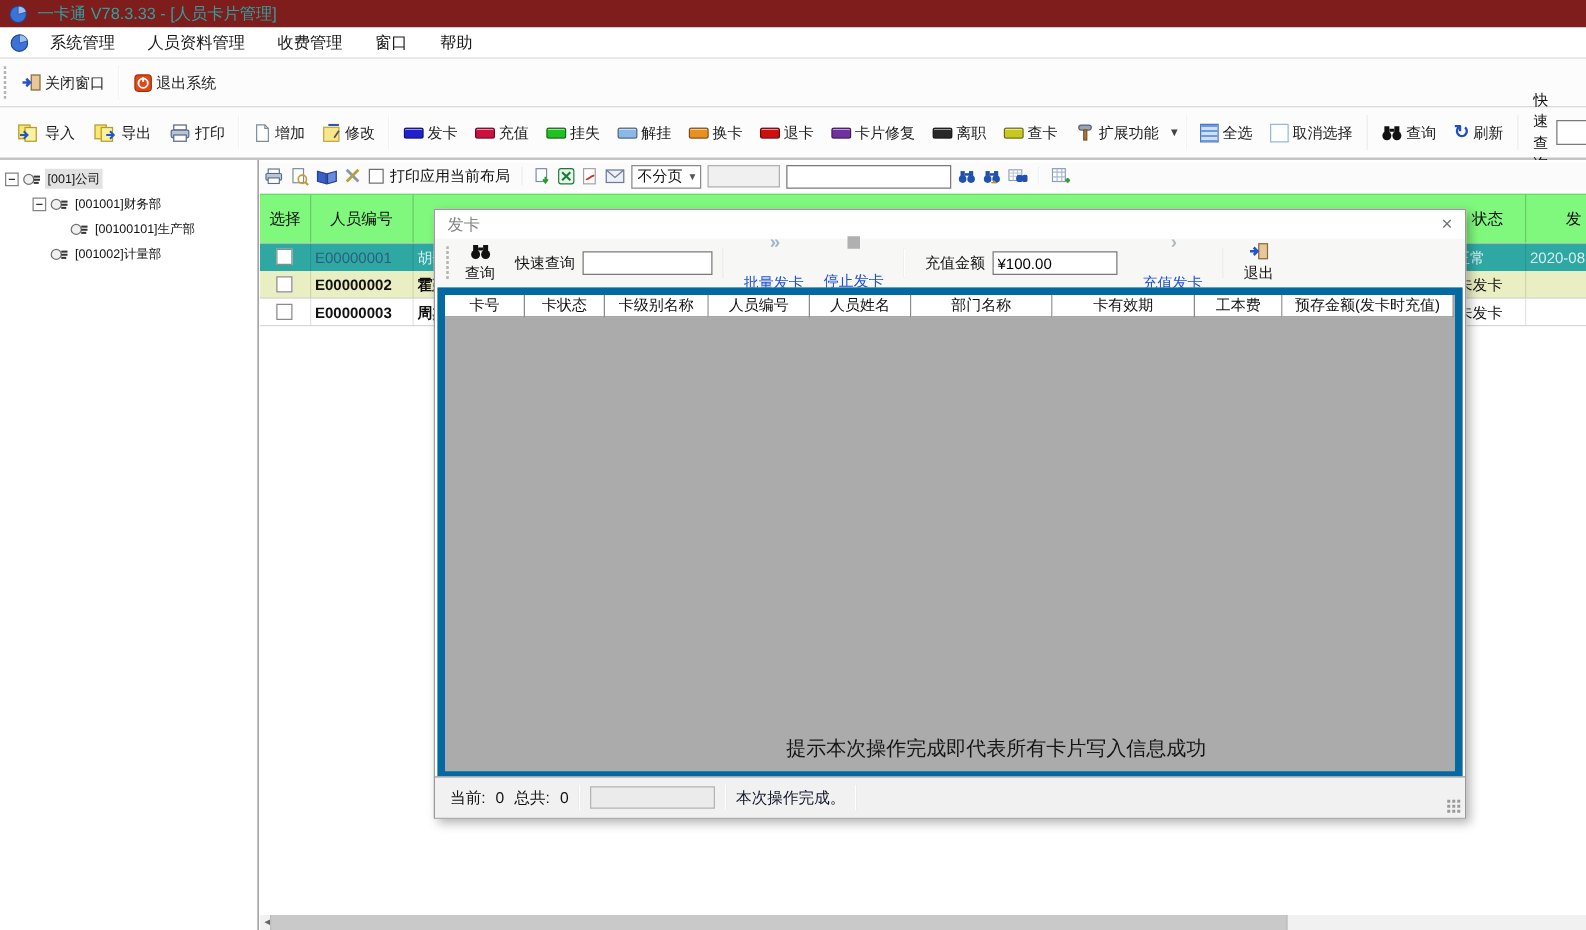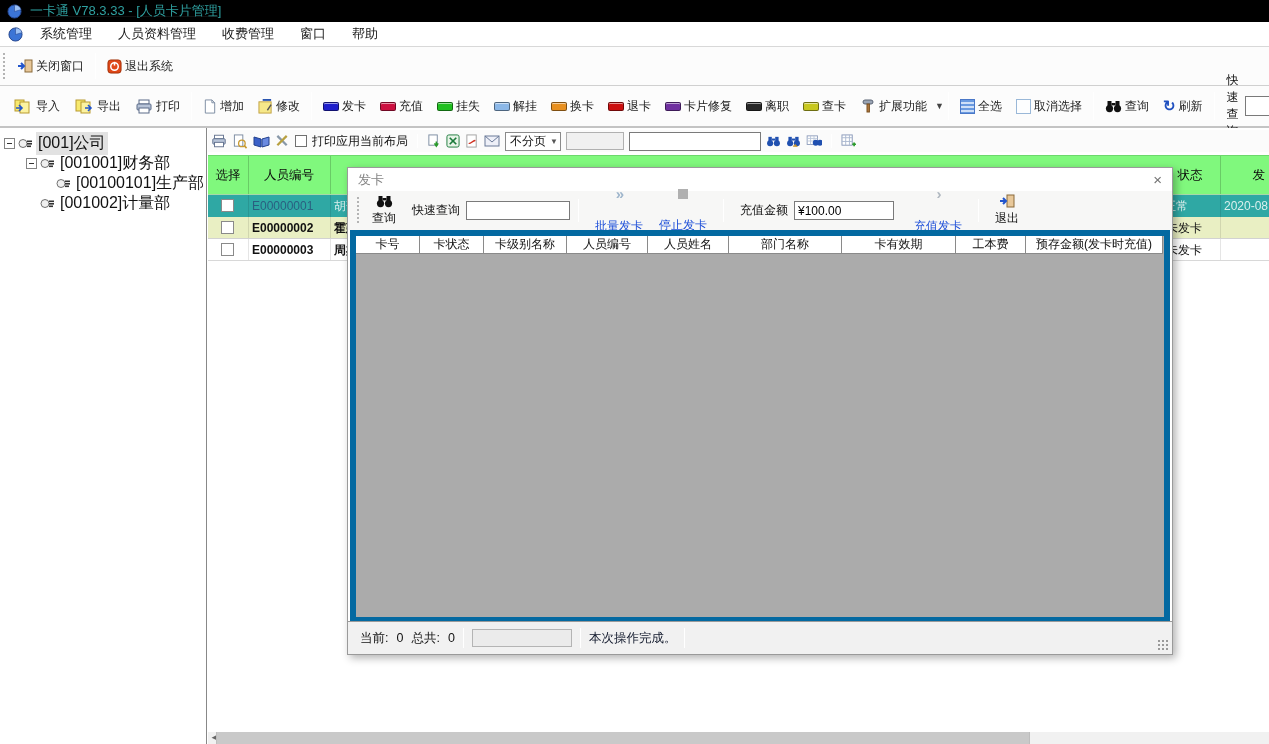--- a/index.html
+++ b/index.html
@@ -1,20 +1,20 @@
 <!DOCTYPE html>
 <html><head>
 <meta charset="utf-8">
 <style>
   * { margin:0; padding:0; box-sizing:border-box; }
   html,body { width:1269px; height:744px; background:#fff; font-family:"Liberation Sans", sans-serif; overflow:hidden; }
   #root { position:relative; width:1269px; height:744px; background:#fff; font-size:12px; color:#111; }
 
   
-  .titlebar { position:absolute; left:0; top:0; width:1269px; height:22px; display:flex; align-items:center; padding-left:7px; gap:8px; background:#000000;text-decoration:underline; }
+  .titlebar { position:absolute; left:0; top:0; width:1269px; height:22px; display:flex; align-items:center; padding-left:7px; gap:8px; background:#7f1d1d; }
   .titlebar .title { color:#2fa0a0; font-size:13px; }
 
   
   .menubar { position:absolute; left:0; top:22px; width:1269px; height:25px; display:flex; align-items:center; border-bottom:1px solid #d8d8d8; background:#fff; padding-left:8px; }
   .menubar .menu-item { padding:0 13px; font-size:13px; color:#181818; height:100%; display:flex; align-items:center; cursor:default; }
   .menubar .appicon { margin-right:4px; }
 
   
   .toolbar1 { position:absolute; left:0; top:47px; width:1269px; height:39px; display:flex; align-items:center; border-bottom:1px solid #d0d0d0; background:#fcfcfc; }
   .toolbar2 { position:absolute; left:0; top:86px; width:1269px; height:42px; display:flex; align-items:center; border-bottom:2px solid #c4c4c4; background:#fcfcfc; }
@@ -24,21 +24,21 @@
   .vsep { width:1px; height:70%; background:#c6c6c6; border-right:1px solid #fff; margin:0 4px; }
   .card-ico { width:16px; height:9px; border-radius:2px; border:1px solid rgba(0,0,0,.45); box-shadow:inset 0 1px 0 rgba(255,255,255,.55); }
   .drop-arrow { font-size:9px; color:#444; margin-left:1px; align-self:center; }
   .sel-ico { width:15px; height:15px; border:1px solid #4a78c8; background:repeating-linear-gradient(to bottom,#6a9ae0 0 2px,#cfe0f8 2px 4px); }
   .desel-ico { width:15px; height:15px; border:1px solid #9ab8d8; background:#fdfeff; }
   .refresh-ico { color:#2050c0; font-size:15px; font-weight:bold; line-height:14px; }
   .qs-label { font-size:12px; margin:0 6px 0 8px; }
   .qs-input { width:128px; height:20px; border:1px solid #7a7a7a; background:#fff; font-size:12px; padding:0 3px; }
 
   
-  .tree { position:absolute; left:0; top:128px; width:207px; height:616px; background:#fff; border-right:1px solid #888; padding-top:5px; font-size:16px; }
+  .tree { position:absolute; left:0; top:128px; width:207px; height:616px; background:#fff; border-right:1px solid #888; padding-top:5px; font-size:10px; }
   .tnode { height:20px; display:flex; align-items:center; gap:3px; white-space:nowrap; }
   .expander { width:11px; height:11px; border:1px solid #848484; background:#fff; display:flex; align-items:center; justify-content:center; flex:none; }
   .expander::after { content:""; width:5px; height:1px; background:#333; }
   .tnode .nlabel { padding:1px 2px; }
   .tnode.selected .nlabel { background:#e2e2e2; }
   .node-ico { flex:none; }
 
   
   .content { position:absolute; left:208px; top:128px; width:1061px; height:616px; background:#fff; }
 
@@ -533,20 +533,21 @@
         <div class="dlg-hcell" style="width:83px;">卡级别名称</div>
         <div class="dlg-hcell" style="width:81px;">人员编号</div>
         <div class="dlg-hcell" style="width:81px;">人员姓名</div>
         <div class="dlg-hcell" style="width:113px;">部门名称</div>
         <div class="dlg-hcell" style="width:114px;">卡有效期</div>
         <div class="dlg-hcell" style="width:70px;">工本费</div>
         <div class="dlg-hcell" style="width:137px;">预存金额(发卡时充值)</div>
       </div>
     </div>
 
+    <div class="dlg-msg">提示本次操作完成即代表所有卡片写入信息成功</div>
 
     <div class="dlg-statusbar">
       <span>当前:</span>
       <span>0</span>
       <span>总共:</span>
       <span>0</span>
       <div class="dsep"></div>
       <div class="progress"></div>
       <div class="dsep"></div>
       <span class="status-link">本次操作完成。</span>

